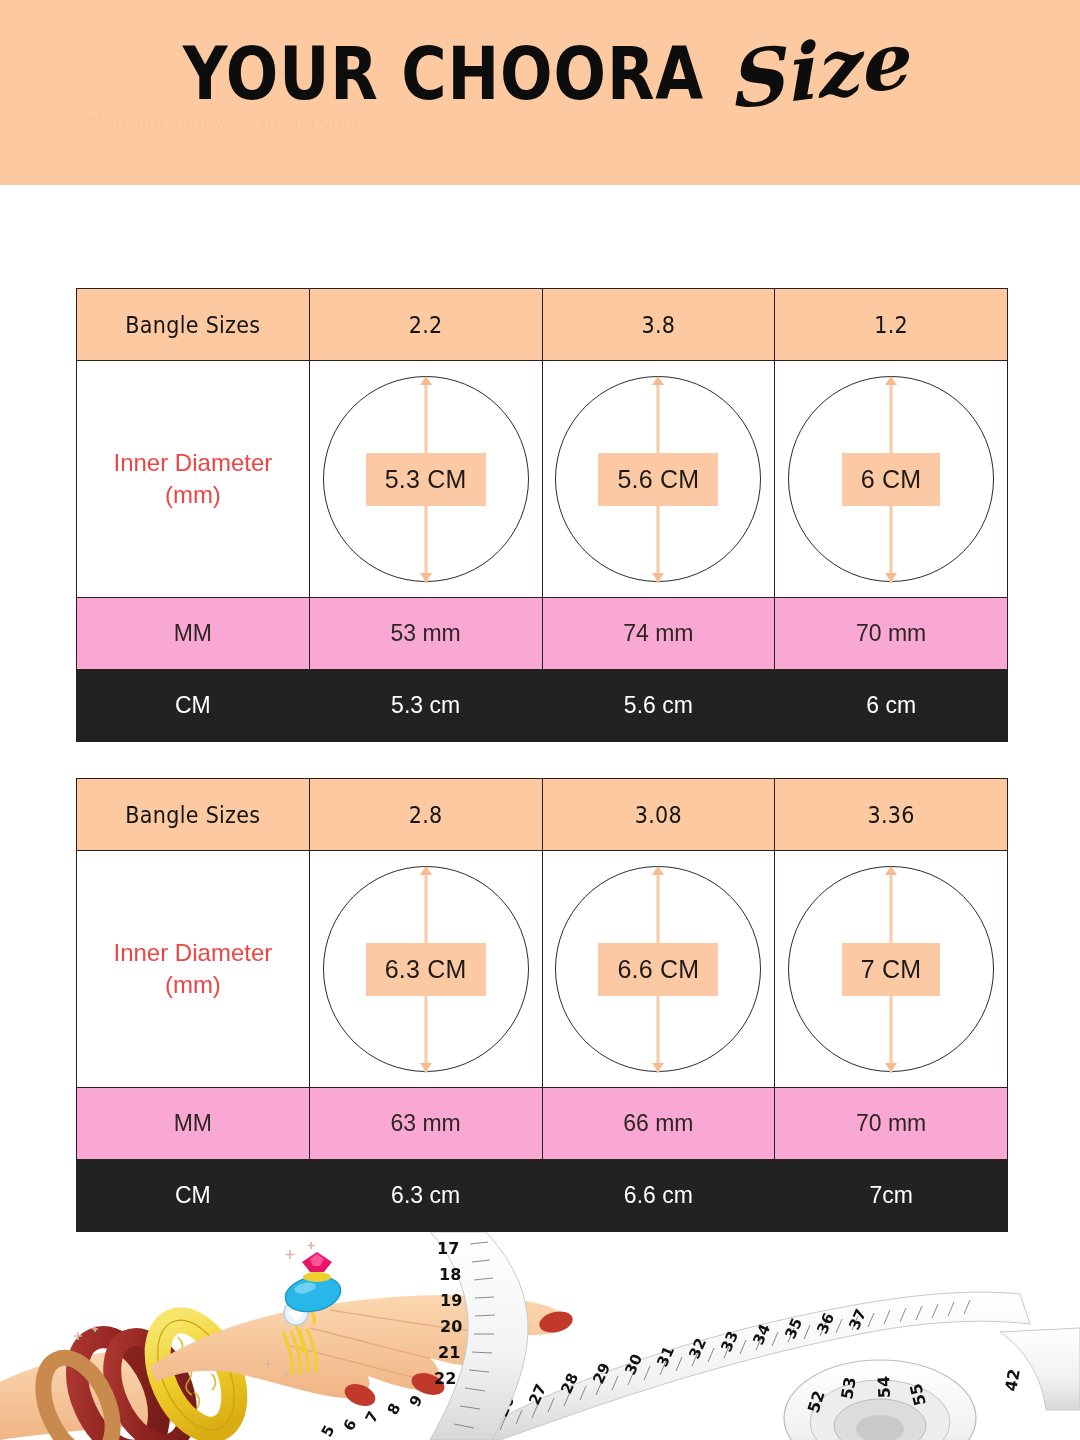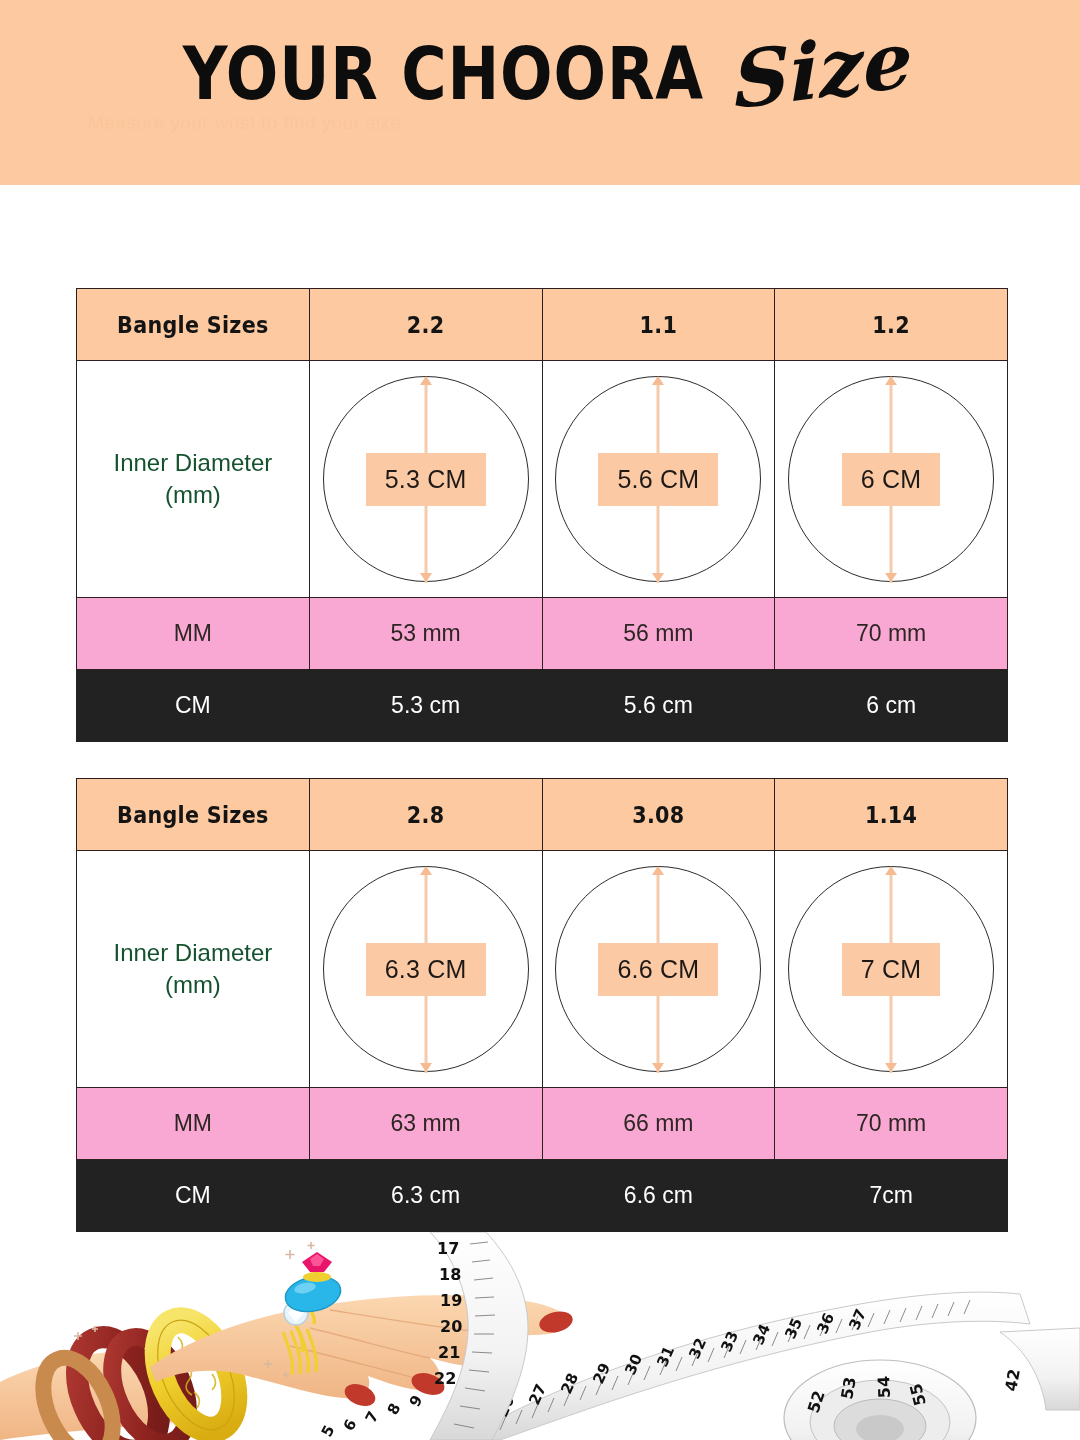--- a/index.html
+++ b/index.html
@@ -77,36 +77,36 @@
   .size-table td {
     border: 1.5px solid #2a2020;
     text-align: center;
     vertical-align: middle;
   }
 
   .row-head td {
     background: #fcc9a0;
     height: 72px;
     font-family: "Liberation Sans Narrow", "DejaVu Sans Condensed", "Liberation Sans", sans-serif;
-    font-weight: bold;
+    font-weight: normal;
     font-size: 23px;
     color: #141414;
     letter-spacing: 0.3px;
   }
 
   .row-diagram td {
     background: #ffffff;
     height: 236px;
     padding: 0;
   }
 
   .label-inner-diameter {
     font-size: 24px;
     font-weight: 300;
-    color: #14532d;
+    color: #ef4444;
     line-height: 1.35;
   }
 
   .row-mm td {
     background: #f9a8d4;
     height: 72px;
     font-size: 23px;
     font-weight: 300;
     color: #2e2622;
   }
@@ -192,21 +192,21 @@
     <span class="title-script">Size</span>
   </div>
   <div class="header-sub">Measure your wrist to find your size</div>
 </div>
 
 <table class="size-table table-one">
   <tbody>
       <tr class="row-head">
     <td class="first-cell">Bangle Sizes</td>
     <td>2.2</td>
-    <td>1.1</td>
+    <td>3.8</td>
     <td>1.2</td>
   </tr>
   <tr class="row-diagram">
     <td class="first-cell">
       <div class="label-inner-diameter">
         <div>Inner Diameter</div>
         <div>(mm)</div>
       </div>
     </td>
     <td>
@@ -236,39 +236,39 @@
           <div class="arrow-head up"></div>
           <div class="arrow-head down"></div>
           <div class="dim-label">6 CM</div>
         </div>
       </div>
     </td>
   </tr>
   <tr class="row-mm">
     <td class="first-cell">MM</td>
     <td>53 mm</td>
-    <td>56 mm</td>
+    <td>74 mm</td>
     <td>70 mm</td>
   </tr>
   <tr class="row-cm">
     <td class="first-cell">CM</td>
     <td>5.3 cm</td>
     <td>5.6 cm</td>
     <td>6 cm</td>
   </tr>
 </tbody>
   </table>
 
 <table class="size-table table-two">
   <tbody>
       <tr class="row-head">
     <td class="first-cell">Bangle Sizes</td>
     <td>2.8</td>
     <td>3.08</td>
-    <td>1.14</td>
+    <td>3.36</td>
   </tr>
   <tr class="row-diagram">
     <td class="first-cell">
       <div class="label-inner-diameter">
         <div>Inner Diameter</div>
         <div>(mm)</div>
       </div>
     </td>
     <td>
       <div class="diagram-cell-inner">

